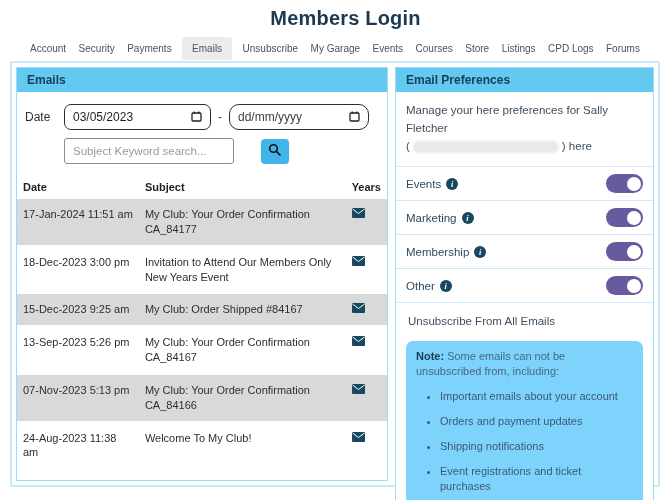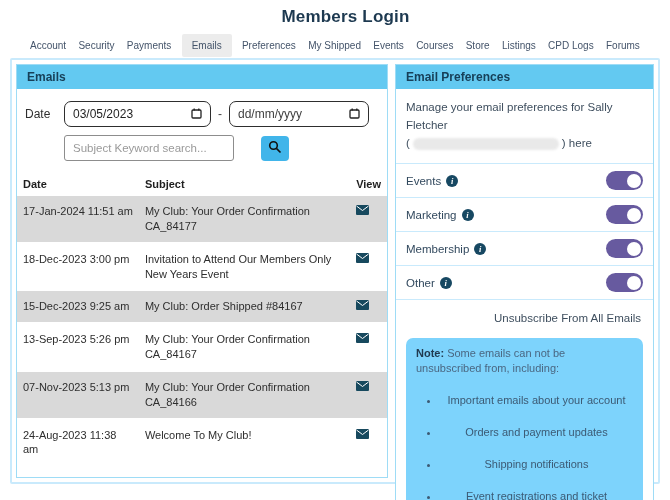--- a/index.html
+++ b/index.html
@@ -1,19 +1,19 @@
 <!DOCTYPE html>
 <html><head>
 <meta charset="utf-8">
 <style>
   * { box-sizing: border-box; margin: 0; padding: 0; }
   html,body { width: 670px; height: 500px; background: #fff; overflow: hidden;
     font-family: "Liberation Sans", sans-serif; }
 
-  .page-title { text-align: center; padding-top: 7px; font-size: 17px; font-weight: 700;
+  .page-title { text-align: center; padding-top: 7px; font-size: 20px; font-weight: 700;
     color: #1d3950; letter-spacing: .2px; margin-left: 21px; }
 
   .tabbar { display: flex; justify-content: space-between; align-items: center;
     padding: 0 28px; margin-top: 7px; }
   .tab { font-size: 10px; color: #44546a; padding: 6px 2px; cursor: pointer; white-space: nowrap; }
   .tab.active { background: #ececec; padding: 6px 10px; border-radius: 2px; }
 
   .outer { margin: 1px 10px 0; border: 2px solid #c9eafc; border-radius: 2px;
     padding: 4px; display: flex; gap: 7px; align-items: flex-start; height: 426px; }
 
@@ -25,21 +25,21 @@
   .emails-panel { width: 372px; flex: none; height: 100%; }
   .filters { padding: 12px 8px 6px; }
   .filter-row1 { display: flex; align-items: center; gap: 7px; }
   .date-label { font-size: 12px; color: #2f2f2f; width: 32px; }
   .datebox { border: 1.5px solid #2e2e2e; border-radius: 7px; height: 26px; background: #fff;
     display: flex; align-items: center; justify-content: space-between; padding: 0 8px; }
   .datebox input { border: none; outline: none; width: 100%; font-size: 12px; color: #1f1f1f;
     font-family: inherit; background: transparent; }
   .datebox input::placeholder { color: #3f3f3f; }
   .datebox.from { width: 147px; }
-  .datebox.to { width: 140px; }
+  .datebox.to { width: 140px; border-radius: 10px; }
   .date-sep { font-size: 12px; color: #444; }
   .filter-row2 { display: flex; align-items: center; gap: 27px; margin: 8px 0 0 39px; }
   .search-input { width: 170px; height: 26px; border: 1px solid #8d8d8d; border-radius: 3px;
     padding: 0 8px; font-size: 11.5px; color: #333; font-family: inherit; outline: none; }
   .search-input::placeholder { color: #9a9a9a; }
   .search-btn { width: 28px; height: 25px; background: #41b5ea; border: none; border-radius: 4px;
     display: flex; align-items: center; justify-content: center; cursor: pointer; }
 
   table.email-table { width: 100%; border-collapse: collapse; font-size: 11px; color: #2e2e2e;
     margin-top: 6px; }
@@ -65,41 +65,41 @@
   .info-icon { width: 12px; height: 12px; border-radius: 50%; background: #174862; color: #fff;
     display: inline-flex; align-items: center; justify-content: center;
     font-family: "Liberation Serif", serif; font-size: 8.5px; font-weight: 700; font-style: italic;
     cursor: pointer; }
   .info-icon::before { content: "i"; }
   .toggle { width: 37px; height: 19px; border-radius: 10px; background: #675a9f; position: relative;
     cursor: pointer; flex: none; }
   .toggle-knob { position: absolute; right: 2.5px; top: 2.5px; width: 14px; height: 14px;
     background: #fff; border-radius: 50%; }
 
-  .unsubscribe { text-align: right; padding: 12px 12px 4px; font-size: 11.5px; color: #3e4e5e;
+  .unsubscribe { text-align: left; padding: 12px 12px 4px; font-size: 11.5px; color: #3e4e5e;
     cursor: pointer; }
 
   .note-box { margin: 10px 10px 13px; background: #7dd3fc; border-radius: 7px;
     padding: 8px 10px 9px; font-size: 11px; color: #4a6782; line-height: 1.35; }
   .note-label { font-weight: 700; color: #203a50; }
   .note-box ul { margin: 2px 0 0; padding-left 24px; padding-left: 24px; color: #3c5a74; }
-  .note-box li { margin-top: 17px; text-align: center; }
+  .note-box li { margin-top: 10px; }
 </style>
 </head>
 <body>
 
 <h1 class="page-title">Members Login</h1>
 
 <nav class="tabbar">
   <span class="tab">Account</span>
   <span class="tab">Security</span>
   <span class="tab">Payments</span>
   <span class="tab active">Emails</span>
-  <span class="tab">Preferences</span>
-  <span class="tab">My Shipped</span>
+  <span class="tab">Unsubscribe</span>
+  <span class="tab">My Garage</span>
   <span class="tab">Events</span>
   <span class="tab">Courses</span>
   <span class="tab">Store</span>
   <span class="tab">Listings</span>
   <span class="tab">CPD Logs</span>
   <span class="tab">Forums</span>
 </nav>
 
 <div class="outer">
 
@@ -136,21 +136,21 @@
               </svg></span>
         </button>
       </div>
     </div>
 
     <table class="email-table">
       <thead>
         <tr>
           <th class="col-date">Date</th>
           <th>Subject</th>
-          <th class="col-view">View</th>
+          <th class="col-view">Years</th>
         </tr>
       </thead>
       <tbody>
         <tr>
           <td class="nowrap-date">17-Jan-2024 11:51 am</td>
           <td>My Club: Your Order Confirmation CA_84177</td>
           <td class="view-cell"><svg width="13" height="10" viewBox="0 0 13 10">
                 <rect width="13" height="10" rx="1" fill="#17495e"></rect>
                 <path d="M0.5 1 L6.5 5.5 L12.5 1" stroke="#fff" stroke-width="1" fill="none"></path>
               </svg></td>
@@ -197,21 +197,21 @@
         </tr>
 
       </tbody>
     </table>
   </section>
 
   <section class="panel prefs-panel">
     <div class="panel-header">Email Preferences</div>
 
     <div class="prefs-intro">
-      <span>Manage your email preferences for Sally Fletcher</span><br>
+      <span>Manage your here preferences for Sally Fletcher</span><br>
       <span>(</span><span class="blur-box"></span><span>) here</span>
     </div>
 
     <div class="toggle-row">
       <span class="toggle-label-wrap">
         <span>Events</span>
         <span class="info-icon"></span>
       </span>
       <span class="toggle">
           <span class="toggle-knob"></span>

